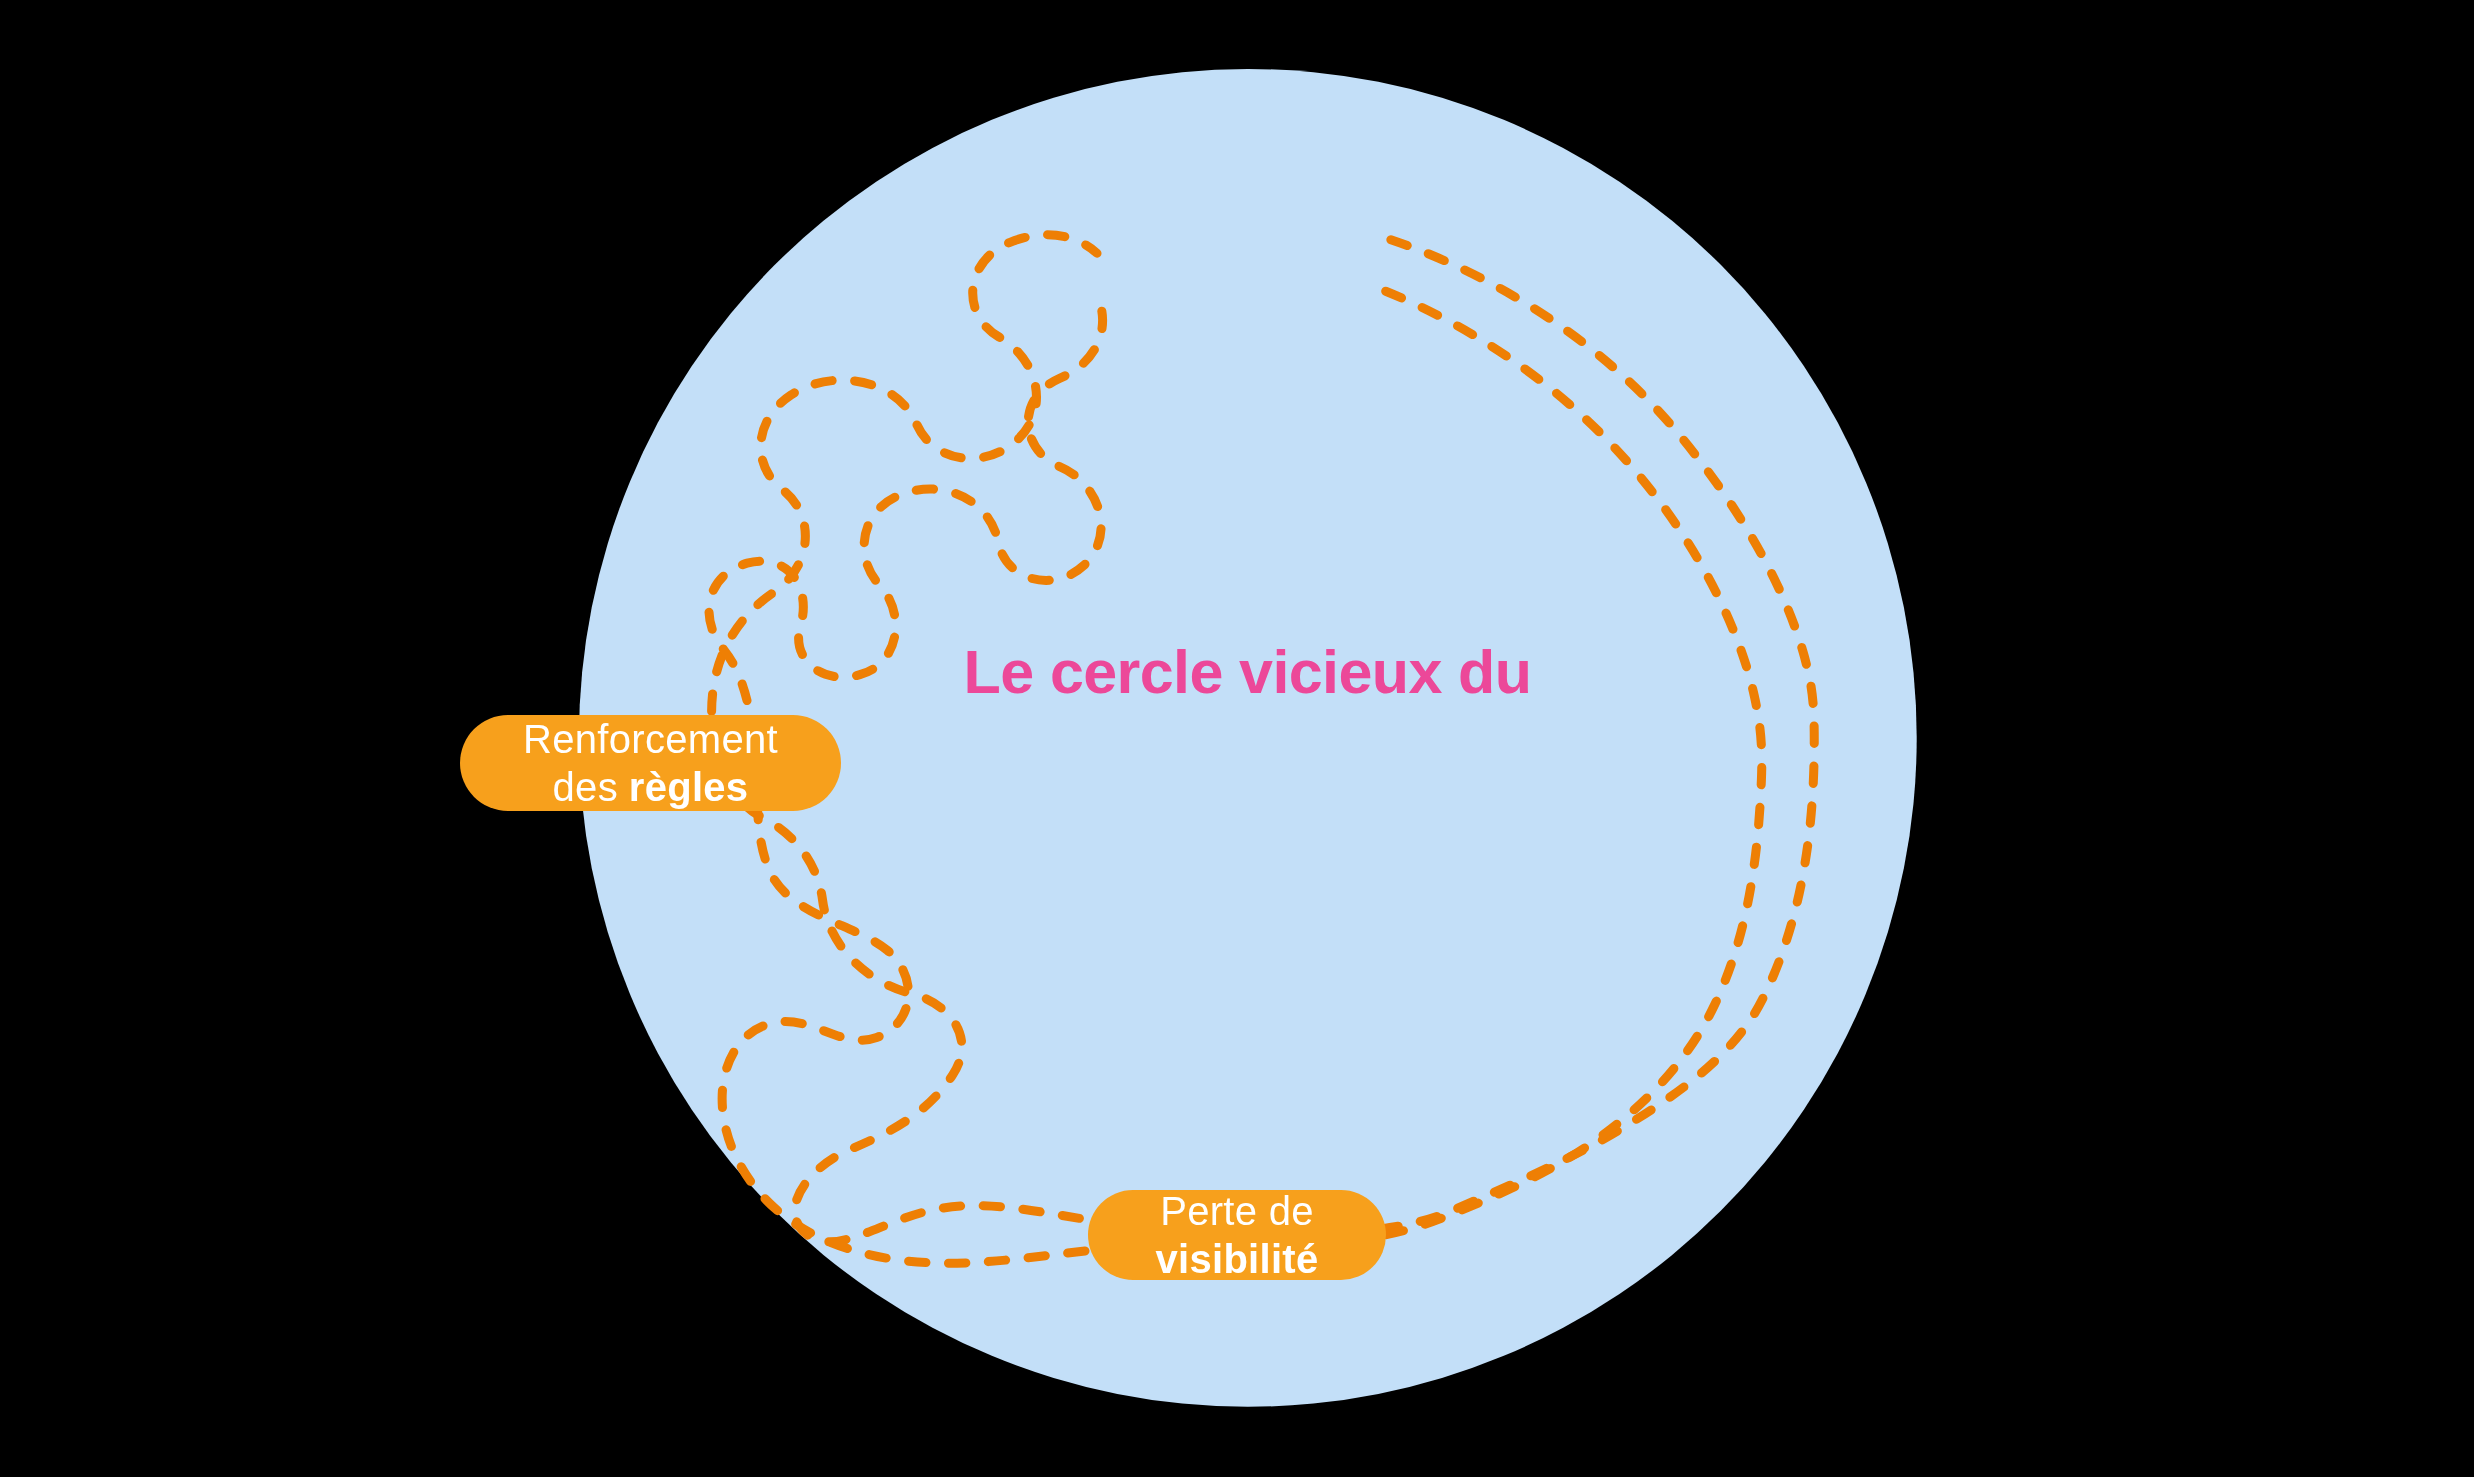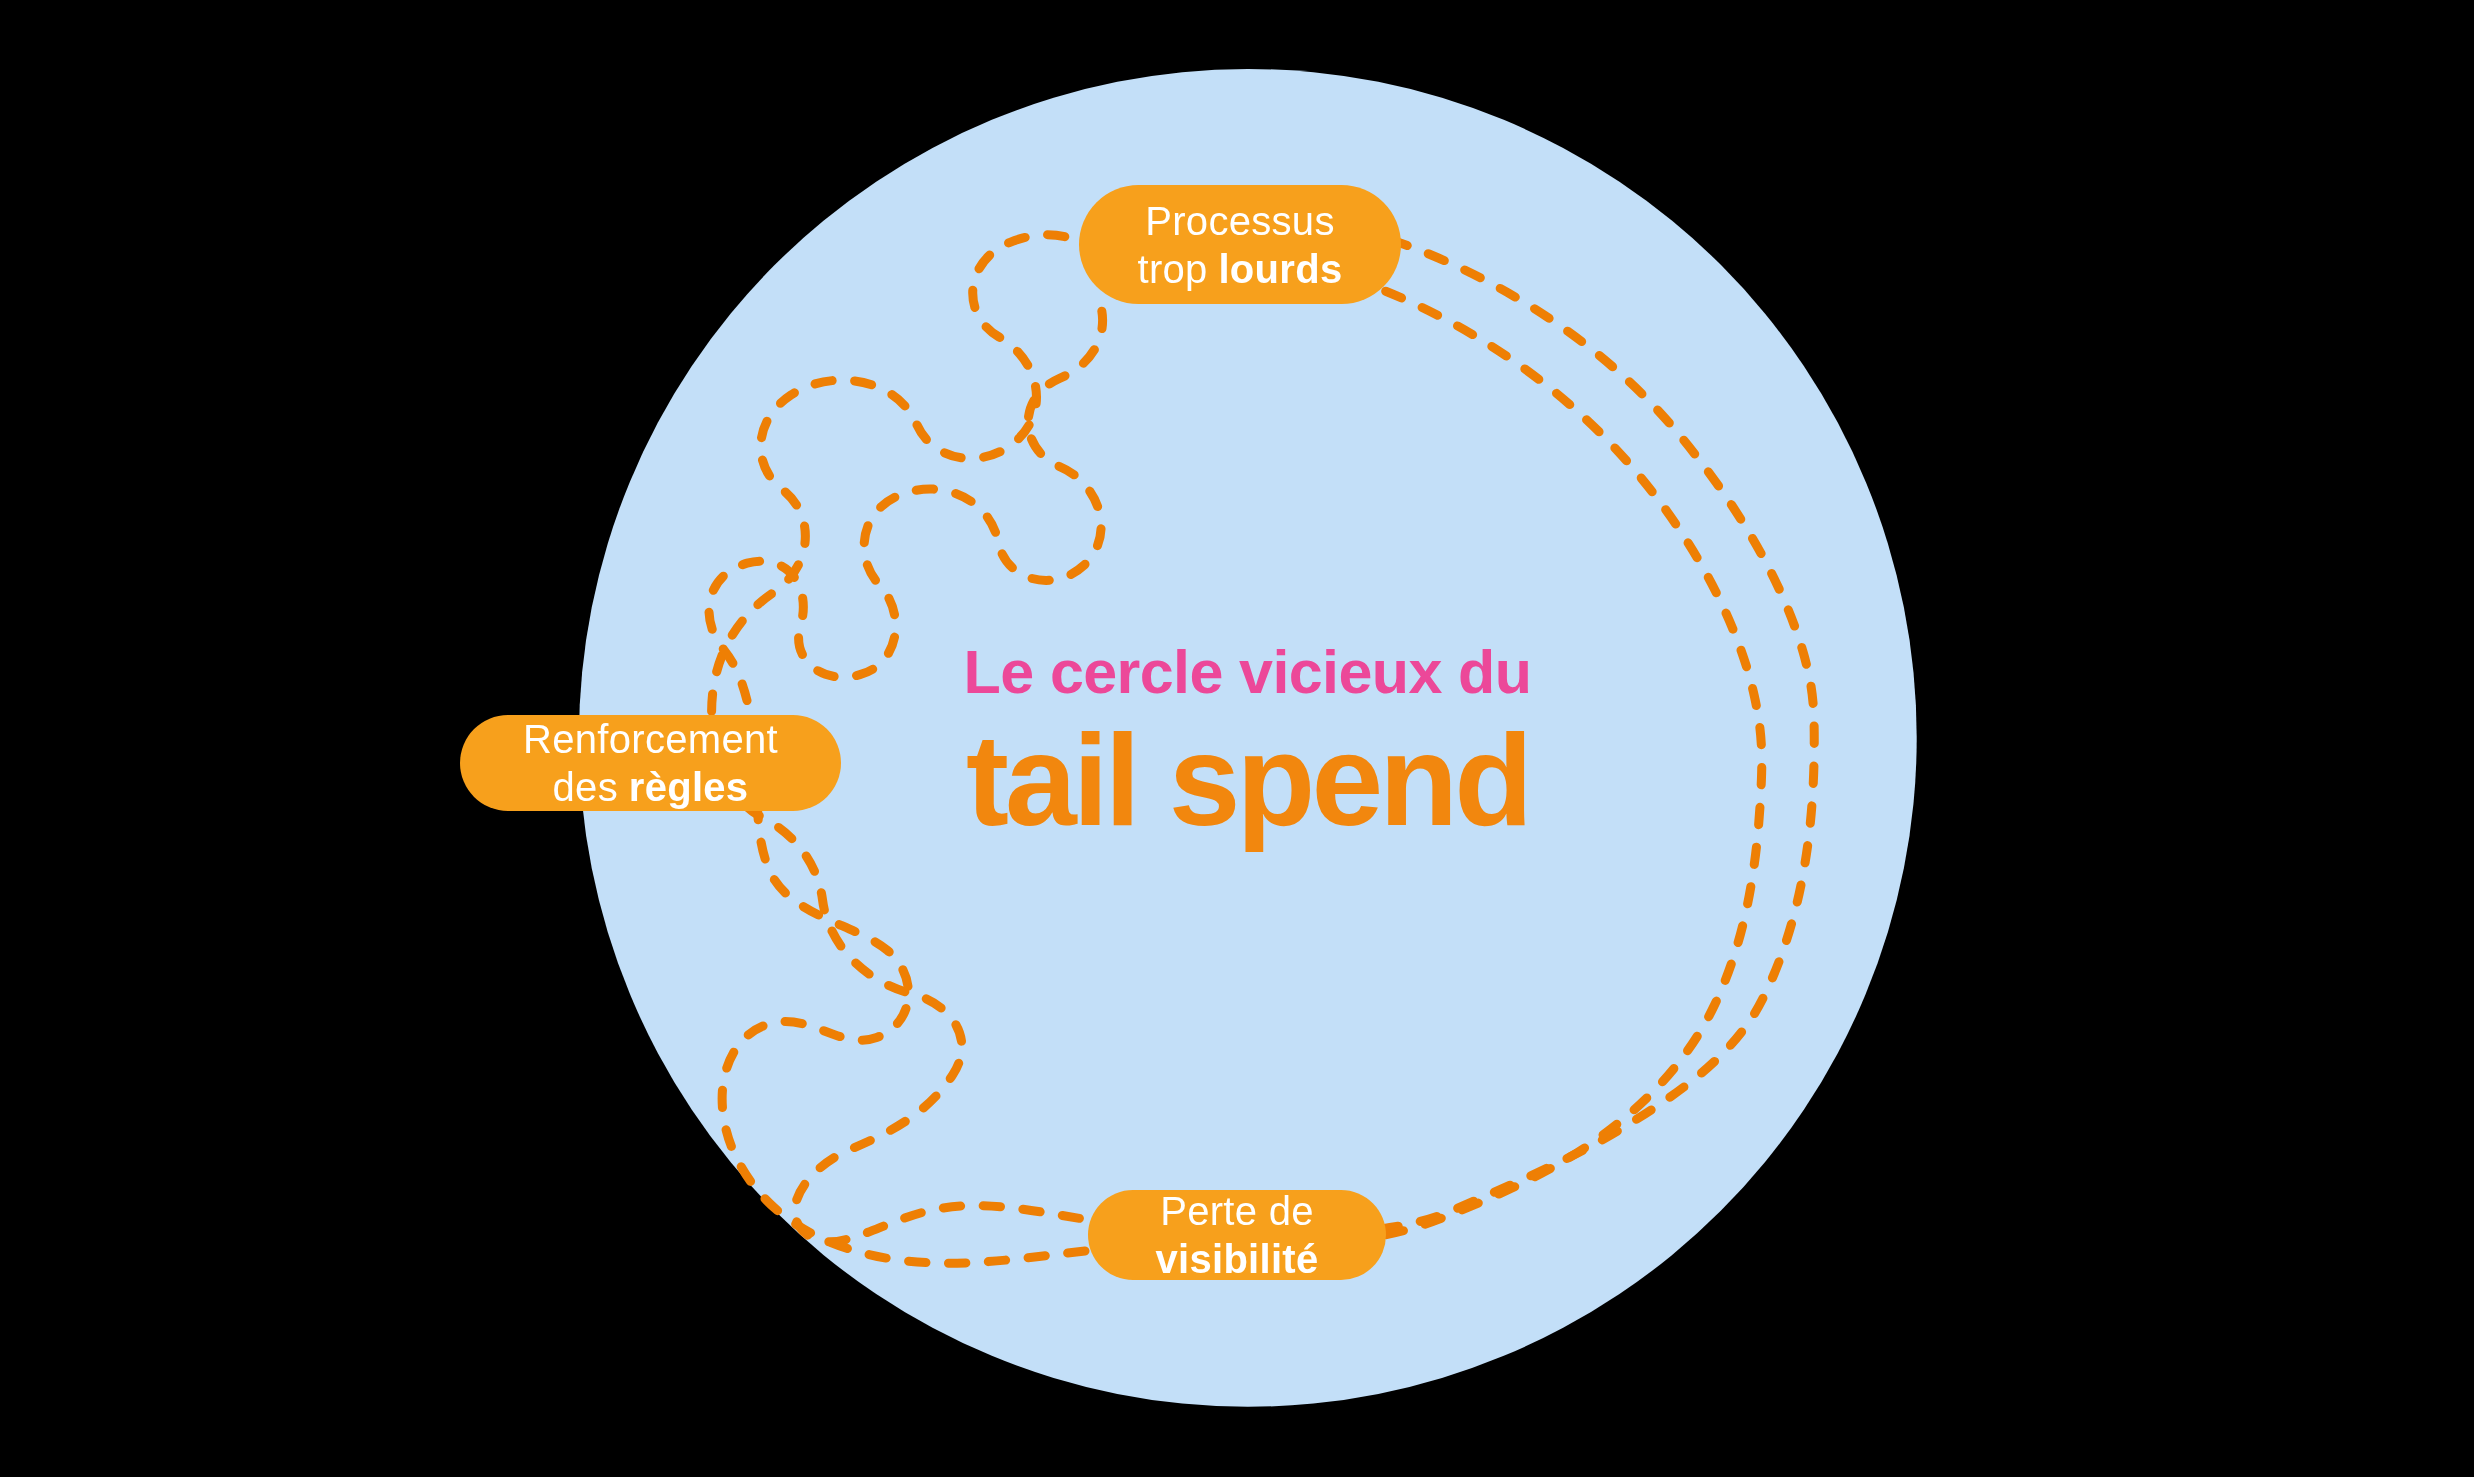--- a/index.html
+++ b/index.html
@@ -118,29 +118,20 @@
          C 1226 1022 1274 1064 1334 1047
          C 1396 1030 1406 952 1364 907
          C 1326 867 1332 792 1399 767
          C 1466 742 1536 777 1549 842
          C 1561 902 1636 920 1682 877
          C 1732 830 1706 750 1644 724
          C 1582 698 1576 617 1644 587
          C 1704 562 1722 507 1704 464"></path>
   </svg>
 
-  <div class="pill pill-top">
-    <div class="pill-line">
-      <span class="w400">Processus</span>
-    </div>
-    <div class="pill-line">
-      <span class="w400">trop</span>
-      <span class="w700">lourds</span>
-    </div>
-  </div>
 
 
   <div class="pill pill-left">
     <div class="pill-line">
       <span class="w400">Renforcement</span>
     </div>
     <div class="pill-line">
       <span class="w400">des</span>
       <span class="w700">règles</span>
     </div>
@@ -150,17 +141,16 @@
     <div class="pill-line">
       <span class="w400">Perte de</span>
     </div>
     <div class="pill-line">
       <span class="w700">visibilité</span>
     </div>
   </div>
 
   <div class="title-block">
     <div class="title-line-1">Le cercle vicieux du</div>
-    <div class="title-line-2">tail spend</div>
   </div>
 
 </div>
 
 
 </body></html>

